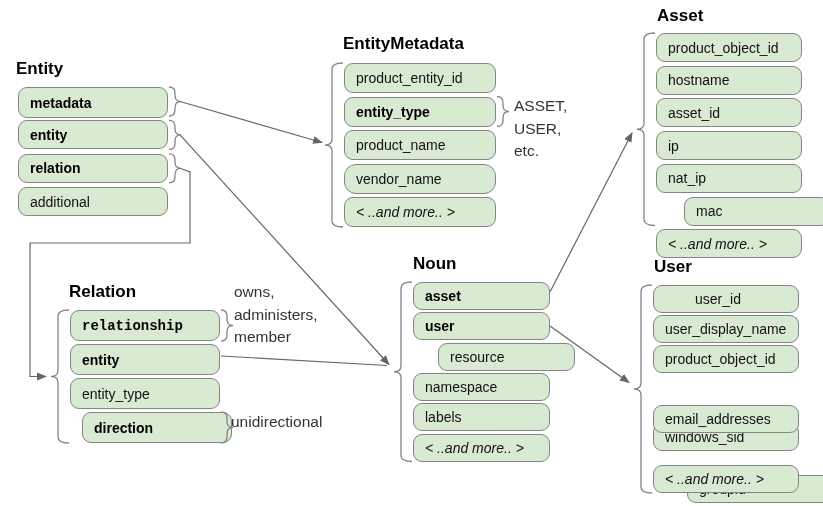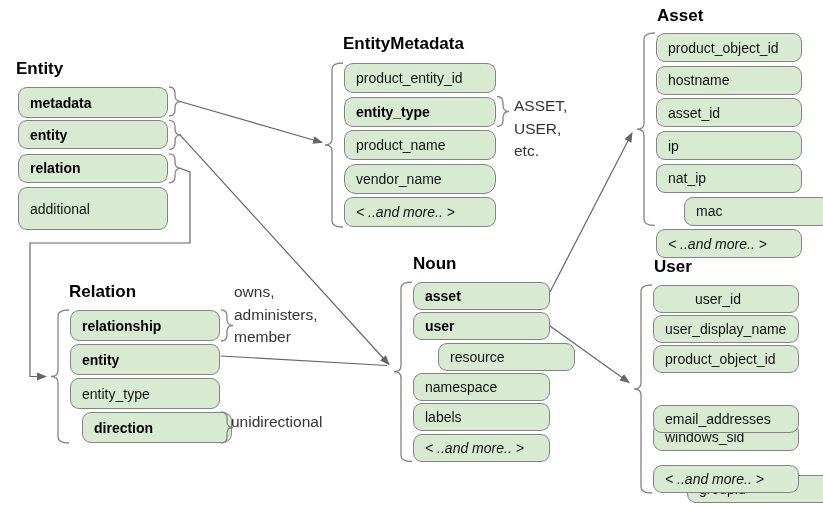--- a/index.html
+++ b/index.html
@@ -41,21 +41,21 @@
 </head>
 <body>
 
 <div class="canvas">
   <div id="groups">
       <div>
         <div class="group-title" style="left: 16px; top: 59px;">Entity</div>
         <div class="row bold" style="left: 18px; top: 87px; width: 150px; height: 31px;">metadata</div>
         <div class="row bold" style="left: 18px; top: 120.4px; width: 150px; height: 29px;">entity</div>
         <div class="row bold" style="left: 18px; top: 153.8px; width: 150px; height: 29px;">relation</div>
-        <div class="row" style="left: 18px; top: 187.2px; width: 150px; height: 43px;">additional</div>
+        <div class="row" style="left: 18px; top: 187.2px; width: 150px; height: 29px;">additional</div>
       </div>
       <div>
         <div class="group-title" style="left: 343px; top: 34px;">EntityMetadata</div>
         <div class="row" style="left: 344px; top: 63px; width: 152px; height: 30px;">product_entity_id</div>
         <div class="row bold" style="left: 344px; top: 96.5px; width: 152px; height: 30px;">entity_type</div>
         <div class="row" style="left: 344px; top: 130px; width: 152px; height: 30px;">product_name</div>
         <div class="row" style="left: 344px; top: 163.5px; width: 152px; height: 30px; border-radius: 12px;">vendor_name</div>
         <div class="row italic" style="left: 344px; top: 197px; width: 152px; height: 30px;">&lt; ..and more.. &gt;</div>
       </div>
       <div>
@@ -82,21 +82,21 @@
         <div class="row" style="left: 653px; top: 285px; width: 146px; height: 28px; padding-left: 41px;">user_id</div>
         <div class="row" style="left: 653px; top: 315px; width: 146px; height: 28px;">user_display_name</div>
         <div class="row" style="left: 653px; top: 345px; width: 146px; height: 28px;">product_object_id</div>
         <div class="row" style="left: 653px; top: 375px; width: 146px; height: 28px; margin-top: 48px;">windows_sid</div>
         <div class="row" style="left: 653px; top: 405px; width: 146px; height: 28px;">email_addresses</div>
         <div class="row" style="left: 687px; top: 435px; width: 146px; height: 28px; margin-top: 40px;">groupid</div>
         <div class="row italic" style="left: 653px; top: 465px; width: 146px; height: 28px;">&lt; ..and more.. &gt;</div>
       </div>
       <div>
         <div class="group-title" style="left: 69px; top: 282px;">Relation</div>
-        <div class="row bold" style="left: 70px; top: 310px; width: 150px; height: 31px;">relationship</div>
+        <div class="row bold" style="left: 70px; top: 310px; width: 150px; height: 31px; font-family: Liberation Mono, monospace;">relationship</div>
         <div class="row bold" style="left: 70px; top: 344px; width: 150px; height: 31px;">entity</div>
         <div class="row" style="left: 70px; top: 378px; width: 150px; height: 31px;">entity_type</div>
         <div class="row bold" style="left: 70px; top: 412px; width: 150px; height: 31px; margin-left: 12px;">direction</div>
       </div>
     </div>
   <div id="annotations">
       <div class="annotation" style="left: 514px; top: 95px;">
         <div>ASSET,</div>
         <div>USER,</div>
         <div>etc.</div>

